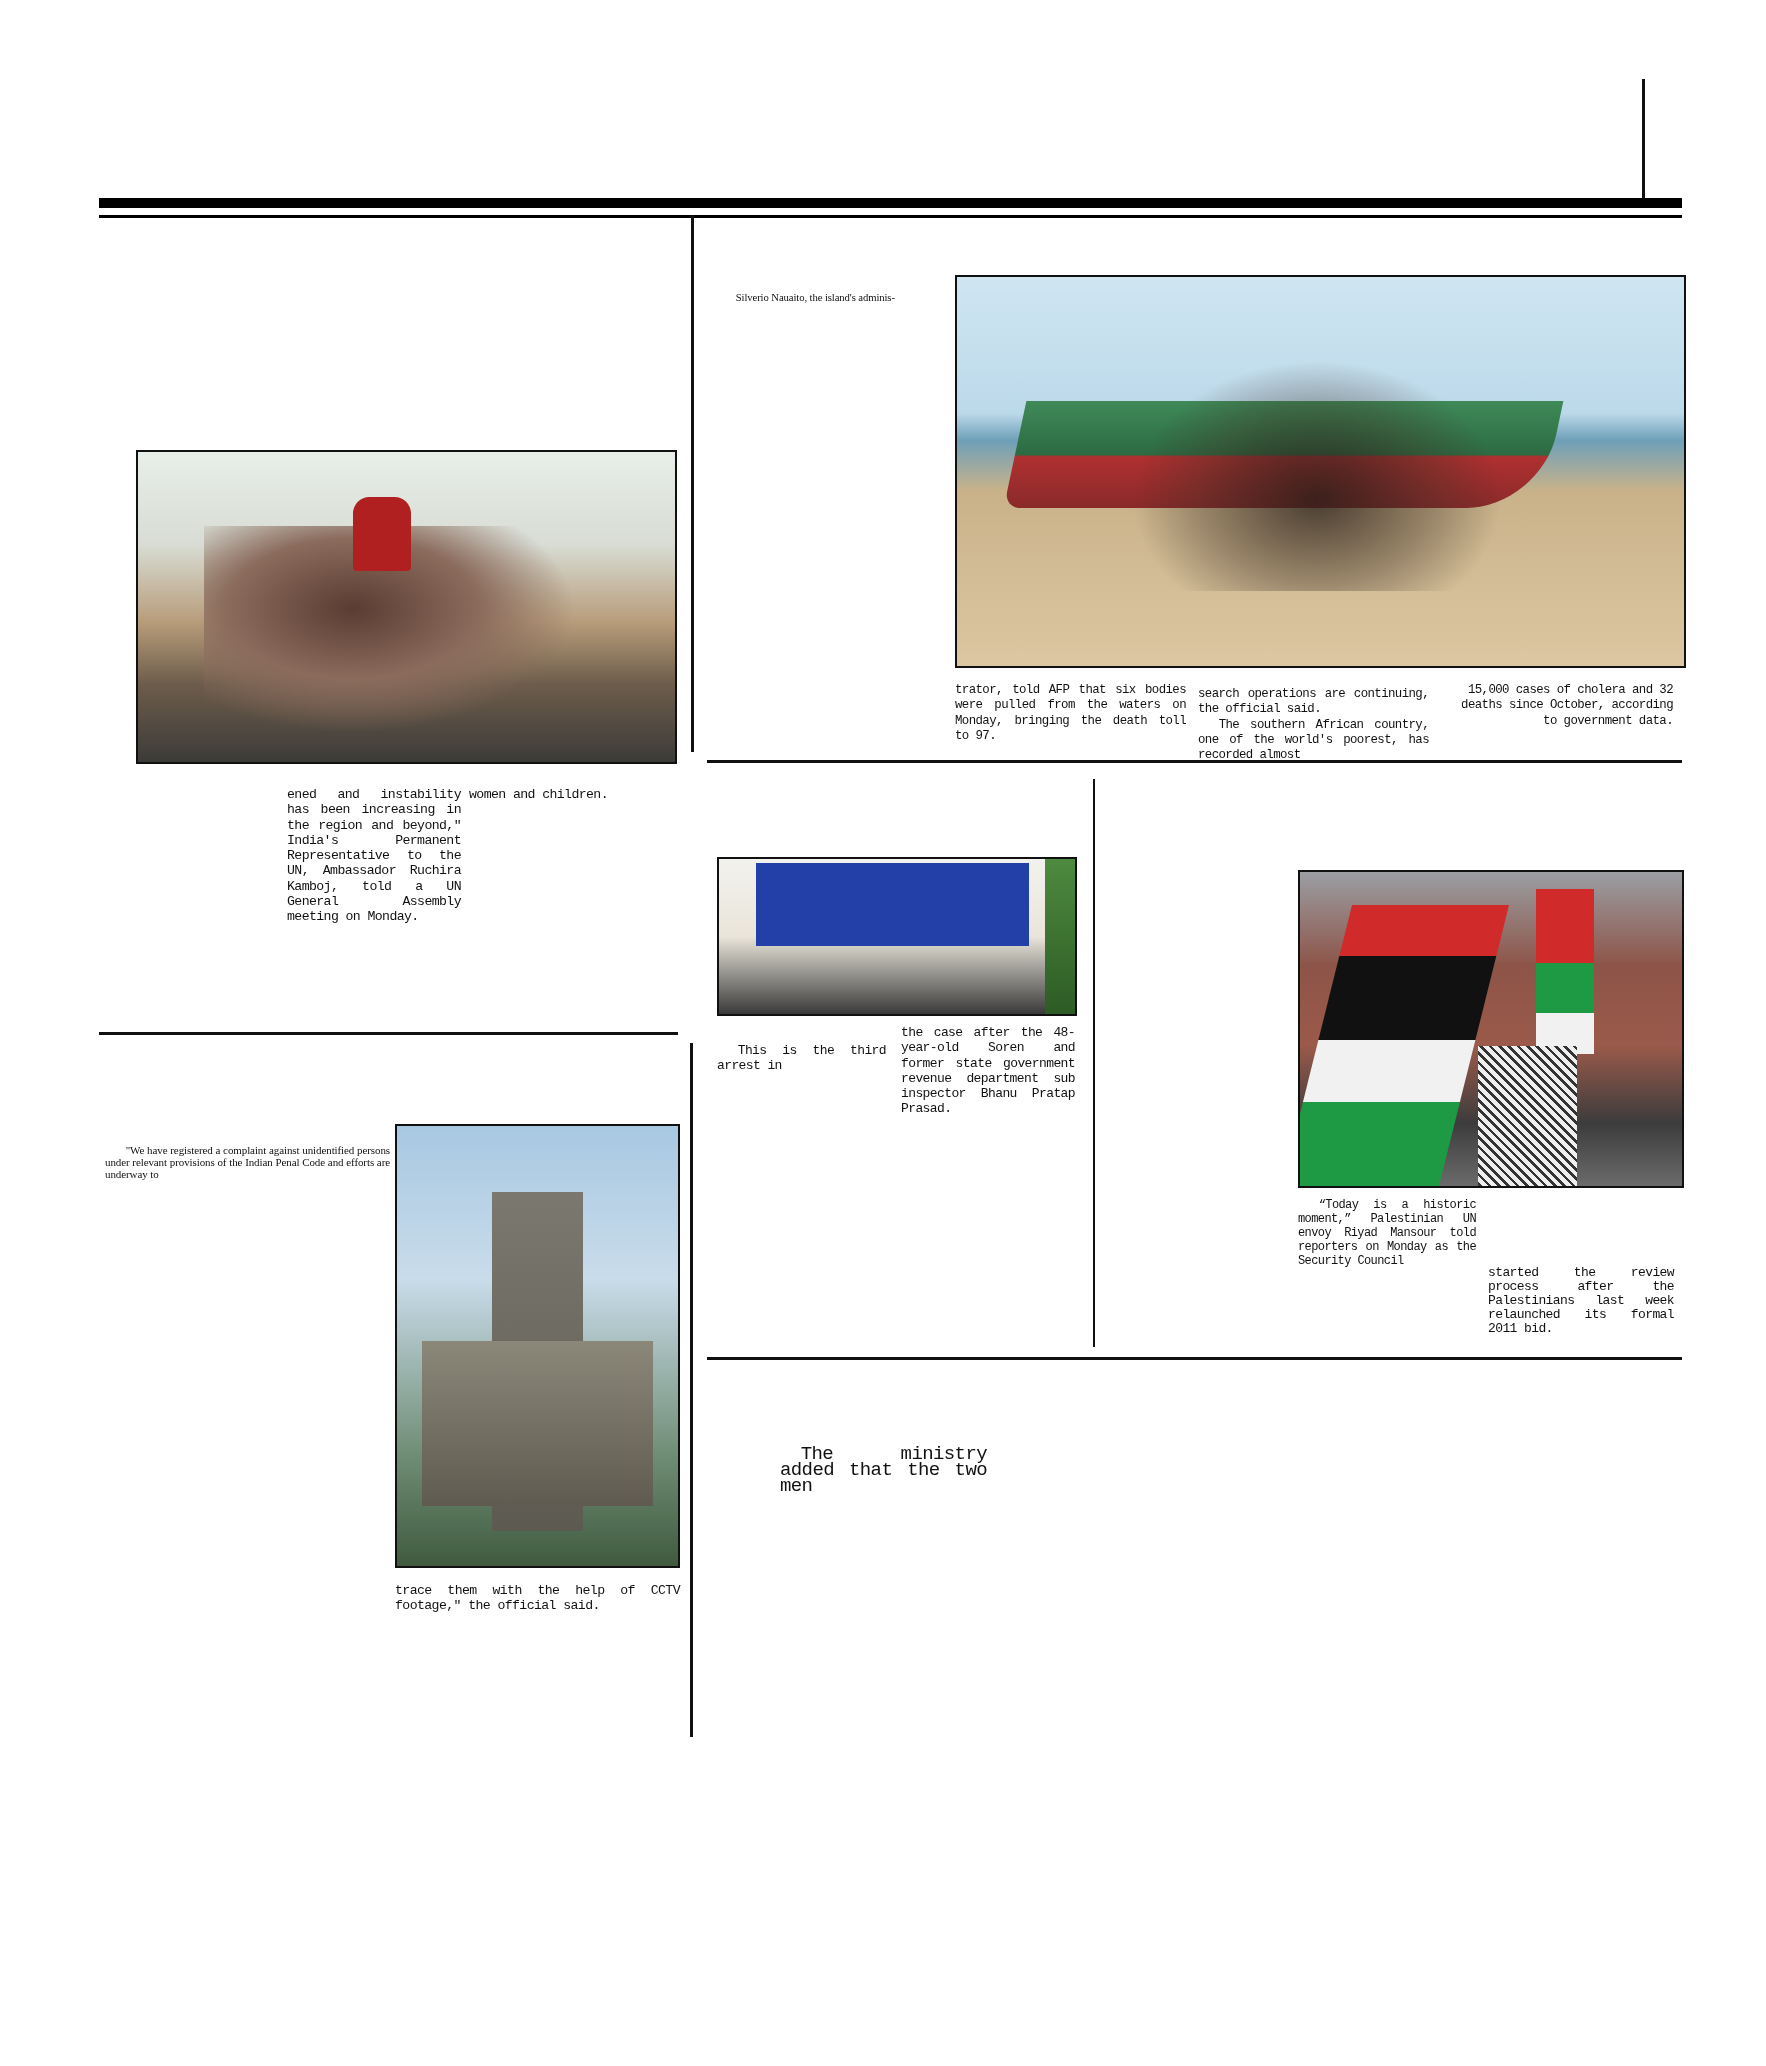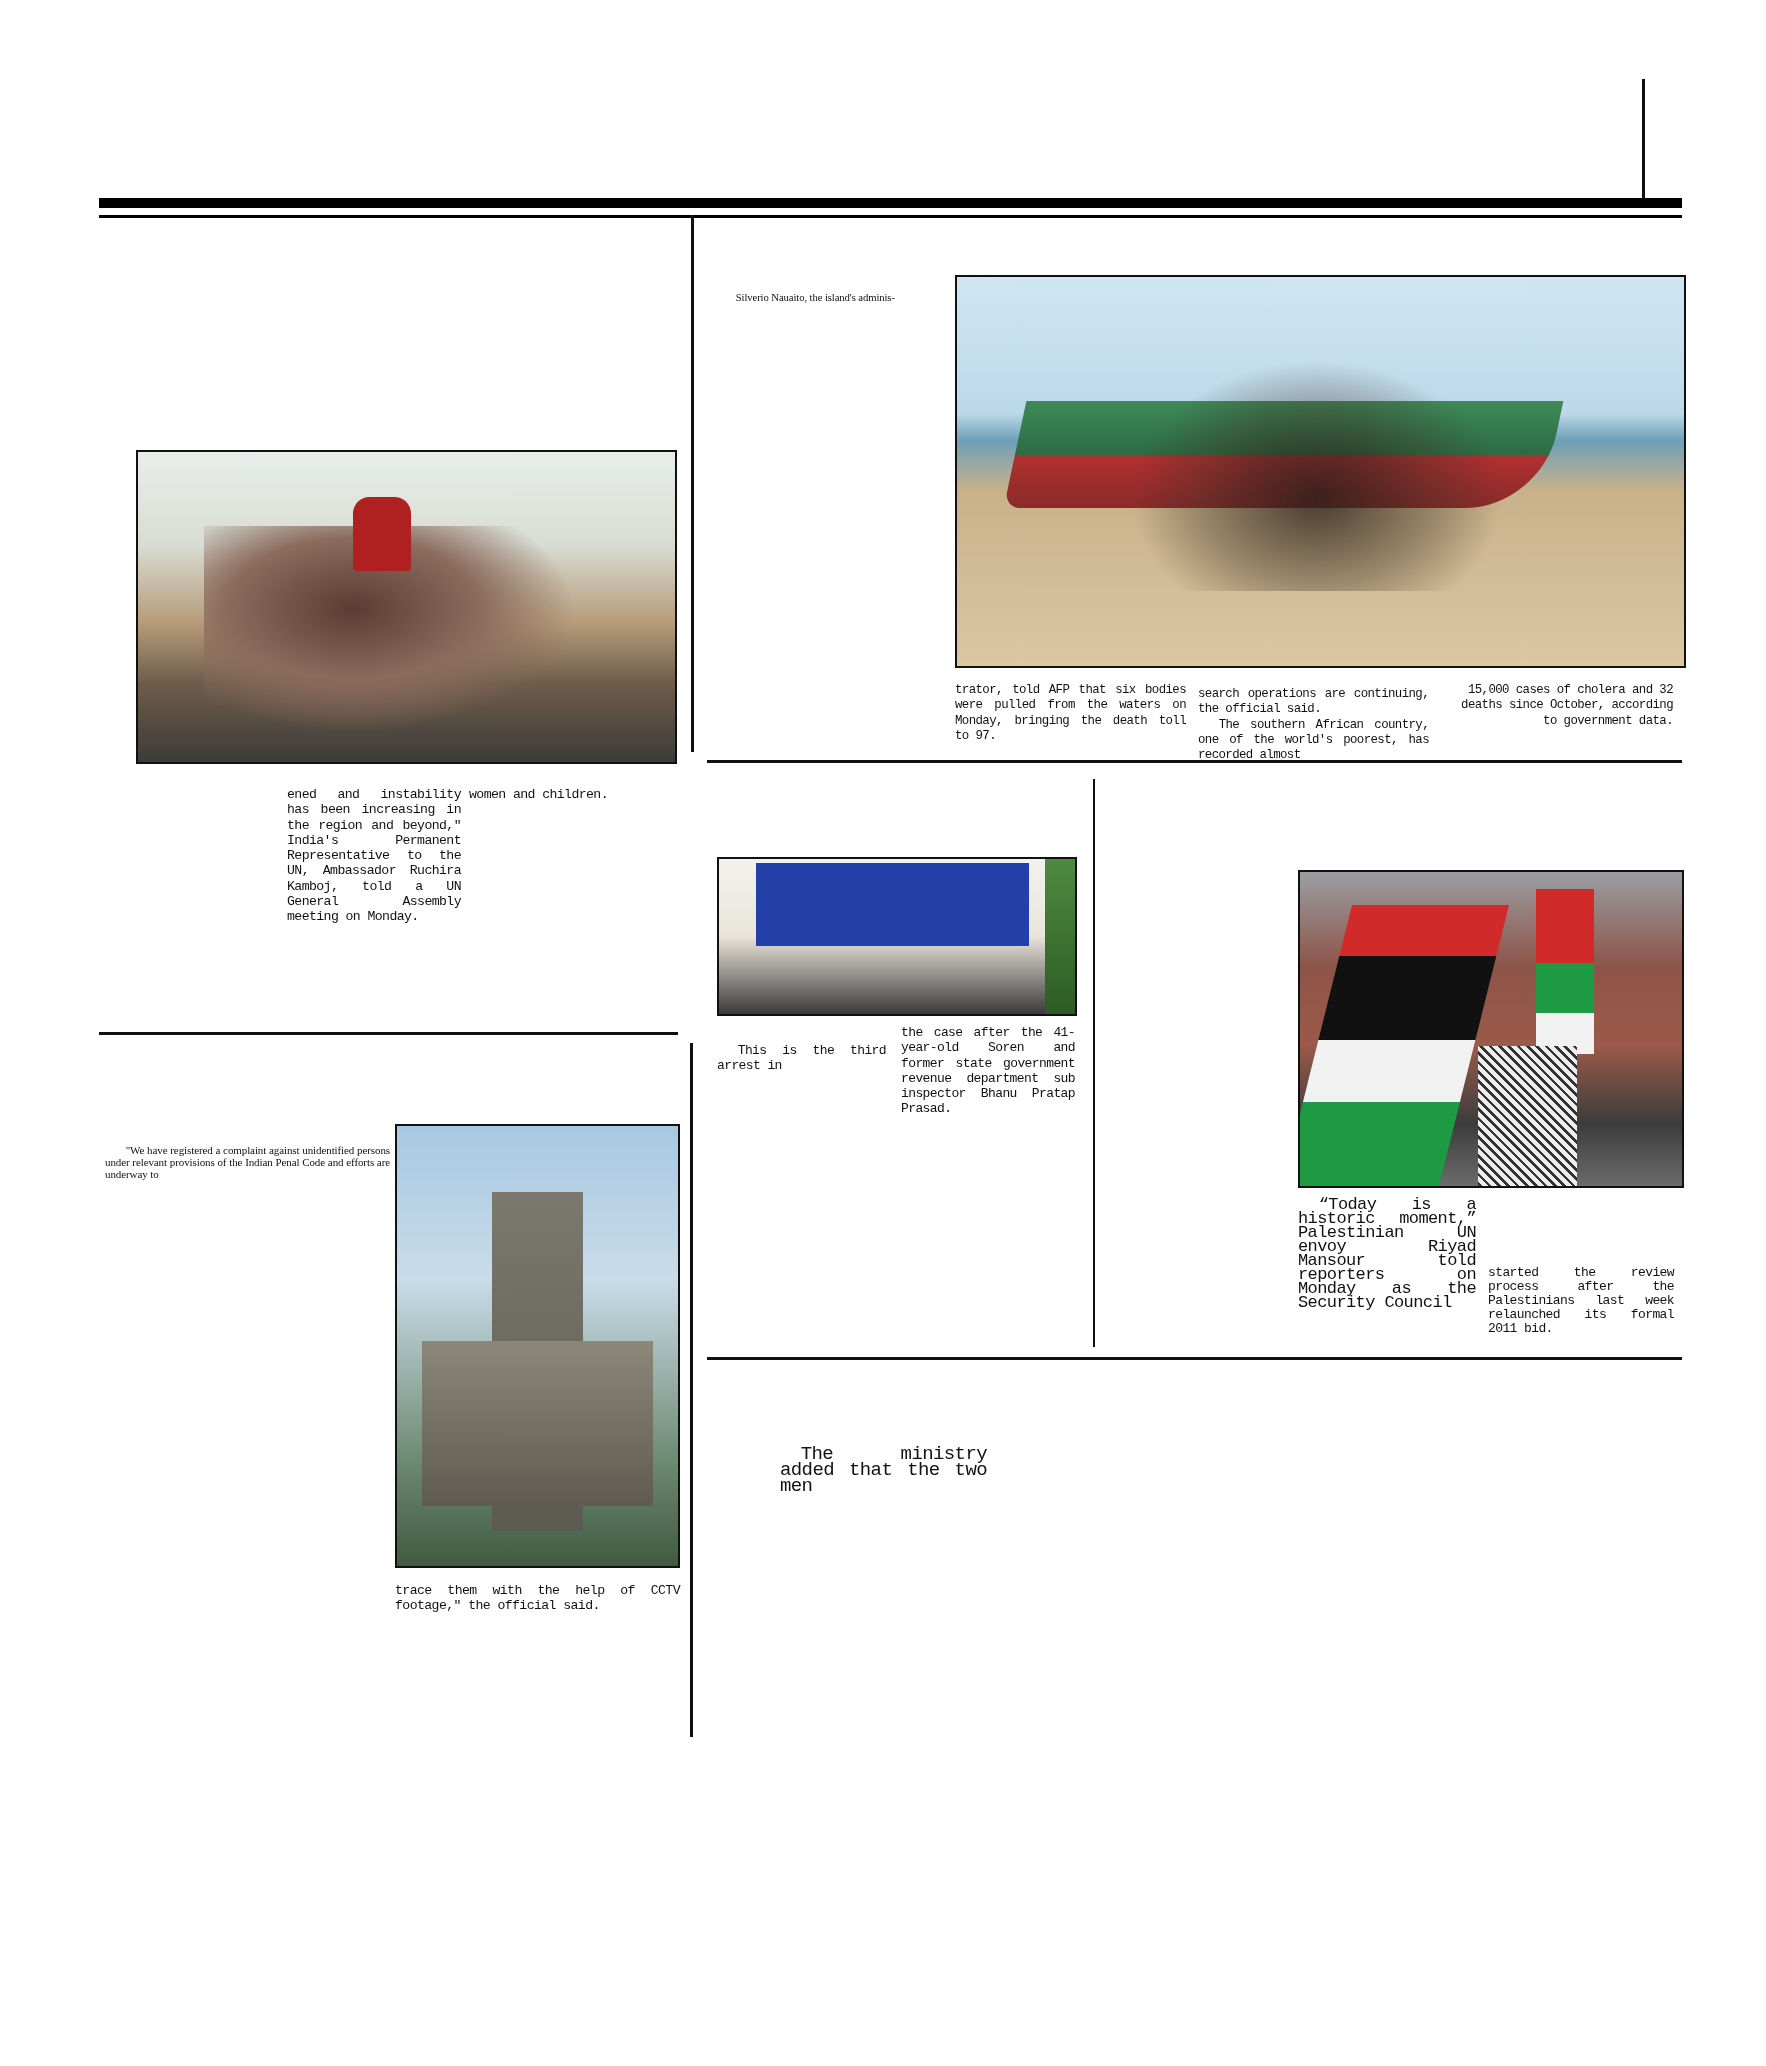--- a/index.html
+++ b/index.html
@@ -115,21 +115,21 @@
   </div>
   <div style="position:absolute;left:326px;top:0;width:33px;height:159px;background:linear-gradient(180deg,#4e8a3f,#2c5a24)"></div>
 </div>
 <div class="byline" style="left:717px;top:1025px;width:169px"><span></span></div>
 <div class="col cond" style="left:717px;top:1043px;width:169px;font-size:13px;line-height:15.3px">
   <p class="first"><b></b> <span></span></p>
   <p></p>
   <p>This is the third arrest in</p>
 </div>
 <div class="col cond" style="left:901px;top:1025px;width:174px;font-size:13px;line-height:15.3px">
-  <p class="first">the case after the 41-year-old Soren and former state government revenue department sub inspector Bhanu Pratap Prasad.</p>
+  <p class="first">the case after the 48-year-old Soren and former state government revenue department sub inspector Bhanu Pratap Prasad.</p>
   <p></p>
   <p></p>
   <p></p>
 </div>
 <div class="vline" style="left:1093px;top:779px;width:1.7px;height:568px"></div>
 
 <div class="head h-cond" style="left:1101px;top:781px;width:581px;font-size:31px;line-height:36px;letter-spacing:-1.2px">
   <div></div>
   <div></div>
 </div>
@@ -137,21 +137,21 @@
 <div class="col cond" style="left:1112px;top:901px;width:169px;font-size:13px;line-height:14px">
   <p class="first"><b></b> <span></span></p>
   <p></p>
   <p></p>
 </div>
 <div class="photo" style="left:1298px;top:870px;width:386px;height:318px;background:linear-gradient(180deg,#9b9ea3 0%,#8d5448 30%,#9b5a4a 55%,#3c3c3c 80%,#6b6b6b 100%)">
   <div style="position:absolute;left:16.5px;top:33px;width:157px;height:281px;background:linear-gradient(180deg,#d02a2a 0%,#d02a2a 18%,#111 18%,#111 48%,#f1f1f1 48%,#f1f1f1 70%,#1e9a44 70%);transform:skewX(-14deg)"></div>
   <div style="position:absolute;left:236px;top:16.5px;width:58px;height:165px;background:linear-gradient(180deg,#d02a2a 0%,#d02a2a 45%,#1e9a44 45%,#1e9a44 75%,#f1f1f1 75%)"></div>
   <div style="position:absolute;left:178px;top:174px;width:99px;height:145px;background:repeating-linear-gradient(45deg,#eee 0 4.1px,#333 4.1px 6.6px)"></div>
 </div>
-<div class="col cond" style="left:1298px;top:1198px;width:178px;font-size:17px;line-height:14px">
+<div class="col cond" style="left:1298px;top:1198px;width:178px;font-size:12px;line-height:14px">
   <p></p>
   <p>“Today is a historic moment,” Palestinian UN envoy Riyad Mansour told reporters on Monday as the Security Council</p>
 </div>
 <div class="col cond" style="left:1488px;top:1266px;width:186px;font-size:13px;line-height:14px">
   <p class="first">started the review process after the Palestinians last week relaunched its formal 2011 bid.</p>
   <p></p>
 </div>
 <div class="hline" style="left:707px;top:1357px;width:975px;height:2.5px"></div>
 
 <div class="head h-serif" style="left:99px;top:1043px;width:579px;font-size:38px;line-height:45px;transform:scaleX(.92)">

